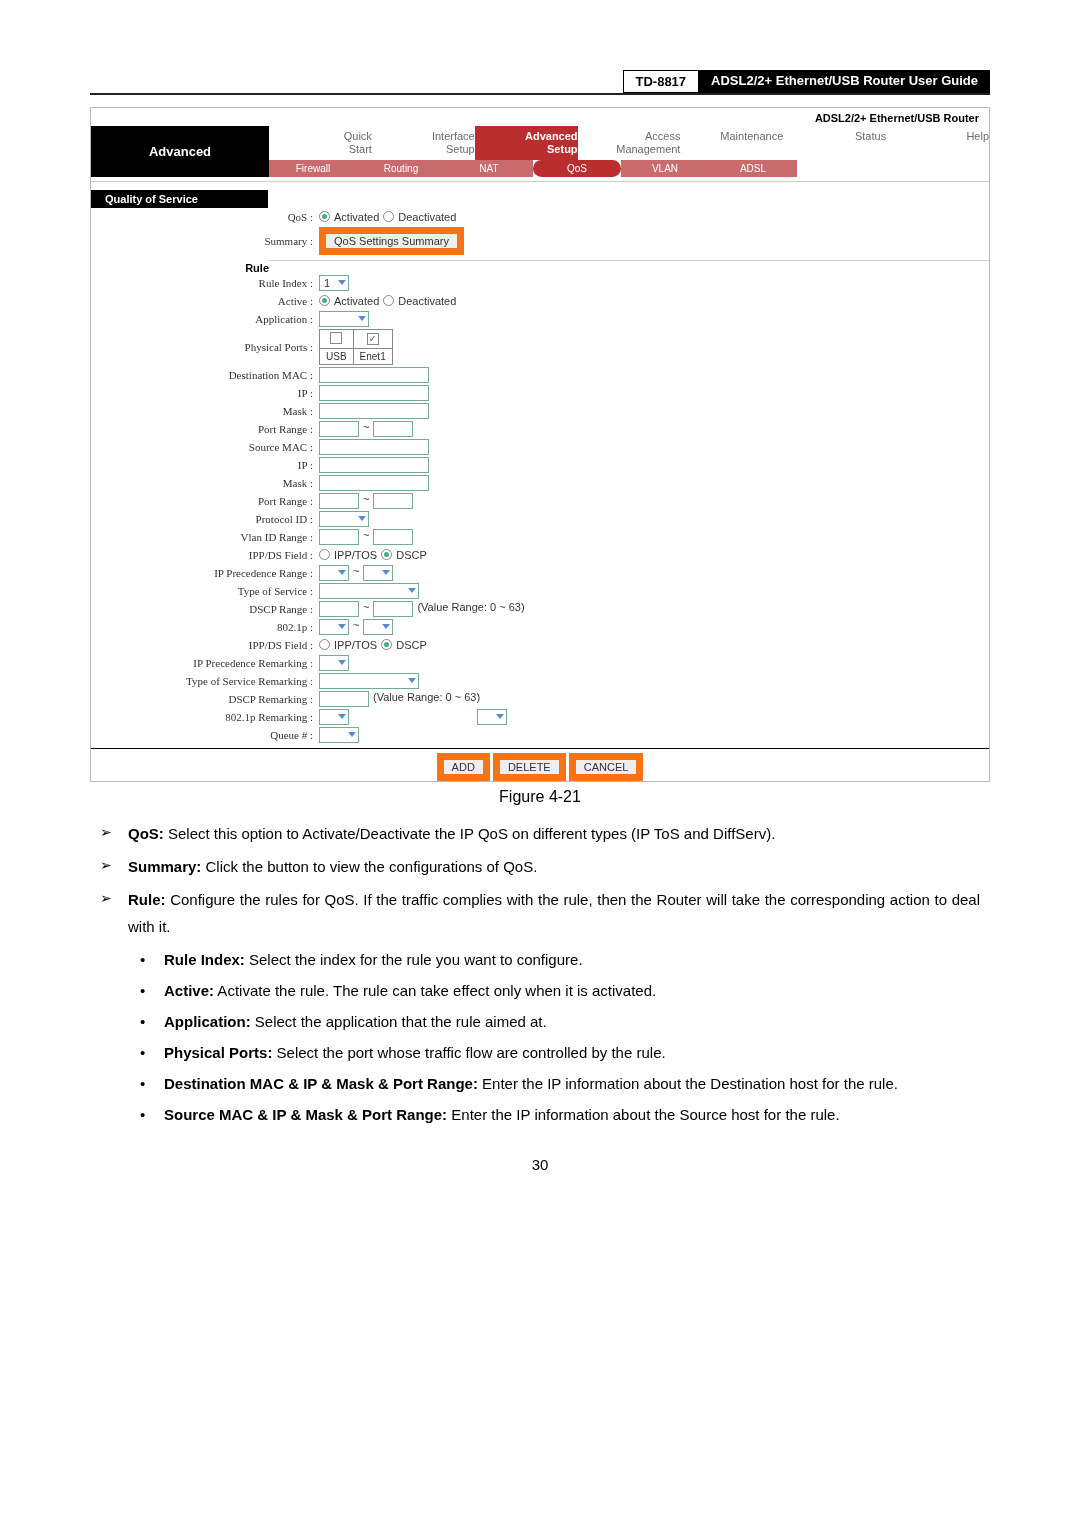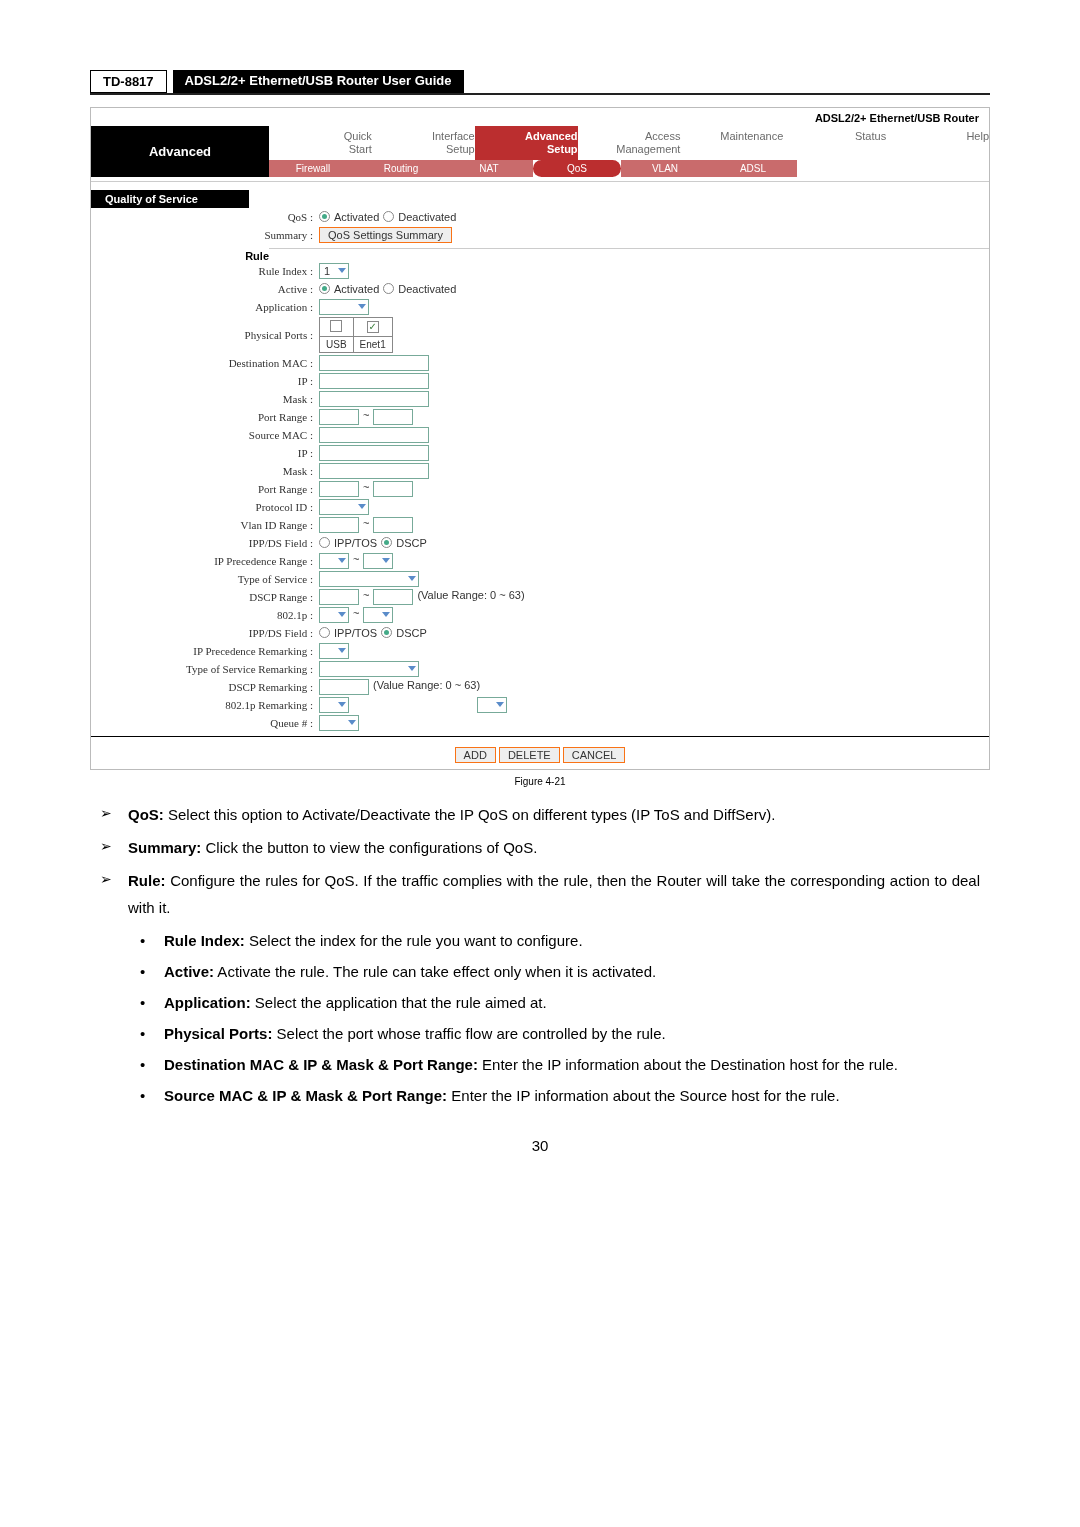--- a/index.html
+++ b/index.html
@@ -1,51 +1,51 @@
 <!DOCTYPE html>
 <html><head>
 <meta charset="utf-8">
 <style>
   * { box-sizing: border-box; margin: 0; padding: 0; }
   body { font-family: Arial, sans-serif; font-size: 14px; background: #fff; width: 1080px; margin: 0 auto; color: #000; }
   .page { padding: 70px 90px 40px; }
   .header-bar { margin-bottom: 12px; }
   .header-line { height: 2px; background: #222; margin-bottom: 2px; }
-  .header-pills { display: flex; justify-content: flex-start; gap: 6px; }
+  .header-pills { display: flex; justify-content: flex-end; }
   .pill-light { background: #fff; color: #000; font-weight: bold; padding: 3px 12px; font-size: 13px; border: 1px solid #000;}
   .pill-dark { background: #000; color: #fff; font-weight: bold; padding: 3px 12px; font-size: 13px; }
   .screenshot { border: 1px solid #bbb; margin: 10px auto 4px; font-size: 11px; color: #333; }
   .router-label { text-align: right; font-weight: bold; font-size: 11px; padding: 4px 10px 2px; color:#000;}
   .nav { display: flex; align-items: stretch; }
   .adv-cell { width: 178px; background: #000; color: #fff; font-weight: bold; text-align: center; display:flex; align-items:center; justify-content:center; font-size:13px;}
   .nav-items { flex: 1; display: flex; flex-direction: column; }
   .nav-row1 { display: flex; }
   .nav-row1 > div { flex: 1; text-align: right; padding: 4px 0; font-size: 11px; color: #6b6b6b; line-height:1.2;}
   .nav-row1 .sel { background: #bb2e2f; color: #fff; font-weight: bold;}
   .nav-row2 { display: flex; background: #fff;}
   .nav-row2 > div { text-align: center; padding: 3px 0; font-size: 10px; color: #fff; background:#c96b6c; width:88px;}
   .nav-row2 .tab-sel { background:#bb2e2f; border-radius: 9px;}
-  .qos-bar { background:#000; color:#fff; font-weight:bold; font-size:11px; padding:3px 14px; width:158px; margin-top:8px;}
+  .qos-bar { background:#000; color:#fff; font-weight:bold; font-size:11px; padding:3px 14px; width:177px; margin-top:8px;}
   .content-grid { display:flex; }
   .left-col { width:178px; text-align:right; font-weight:bold; font-size:11px; color:#000; padding:6px 0 0 0;}
   .right-col { flex:1; }
   .form-row { display:flex; align-items:center; padding:1px 0; font-size:11px; min-height:18px;}
   .lbl { width:228px; text-align:right; padding-right:6px; color:#333;font-family:Liberation Serif, serif;}
   .val { flex:1; display:flex; gap:4px;}
   .radio { width:11px; height:11px; border:1px solid #888; border-radius:50%; display:inline-flex; align-items:center; justify-content:center;}
   .radio.sel::after{content:''; width:5px; height:5px; background:#4a8; border-radius:50%;}
   .dropdown { border:1px solid #7a9; background:#fff; height:16px; min-width:30px; display:inline-flex; align-items:center; position:relative; padding:0 14px 0 4px;}
   .dropdown::after{content:''; position:absolute; right:2px; top:4px; width:0; height:0; border-left:4px solid transparent; border-right:4px solid transparent; border-top:5px solid #5a8cc9;}
   .txtbox { border:1px solid #7a9; background:#fff; height:16px; min-width:60px; display:inline-block;}
-  .btn { border:1px solid #f97316; background:#eee; padding:1px 8px; font-size:11px; cursor:pointer;}
+  .btn { border:7px solid #f97316; background:#eee; padding:1px 8px; font-size:11px; cursor:pointer;}
   .port-table { border-collapse:collapse;}
   .port-table td { border:1px solid #888; padding:2px 6px; font-size:10px; text-align:center;}
   .chk { width:12px; height:12px; border:1px solid #888; display:inline-block; background:#fff;}
   .chk.on::after{content:'✓'; color:#3a7d3a; font-size:10px; line-height:10px; display:block;}
-  .caption { text-align:center; margin:6px 0 14px; font-size:10px; }
+  .caption { text-align:center; margin:6px 0 14px; font-size:16px; }
   .bullets { padding: 0 10px; }
   .bl1 { display:flex; margin:6px 0; line-height:1.8; font-size:15px; text-align:justify;}
   .bl1 .mk { width:28px; flex-shrink:0; font-size:14px;}
   .bl1 .ct { flex:1;}
   .bl2-wrap { padding-left:40px;}
   .bl2 { display:flex; margin:4px 0; line-height:1.8; font-size:15px; text-align:justify;}
   .bl2 .mk { width:24px; flex-shrink:0;}
   .bl2 .ct { flex:1;}
   .pgnum { text-align:center; margin-top:28px; font-size:15px;}
   .hr-thin { height:1px; background:#ccc; margin:4px 0;}

